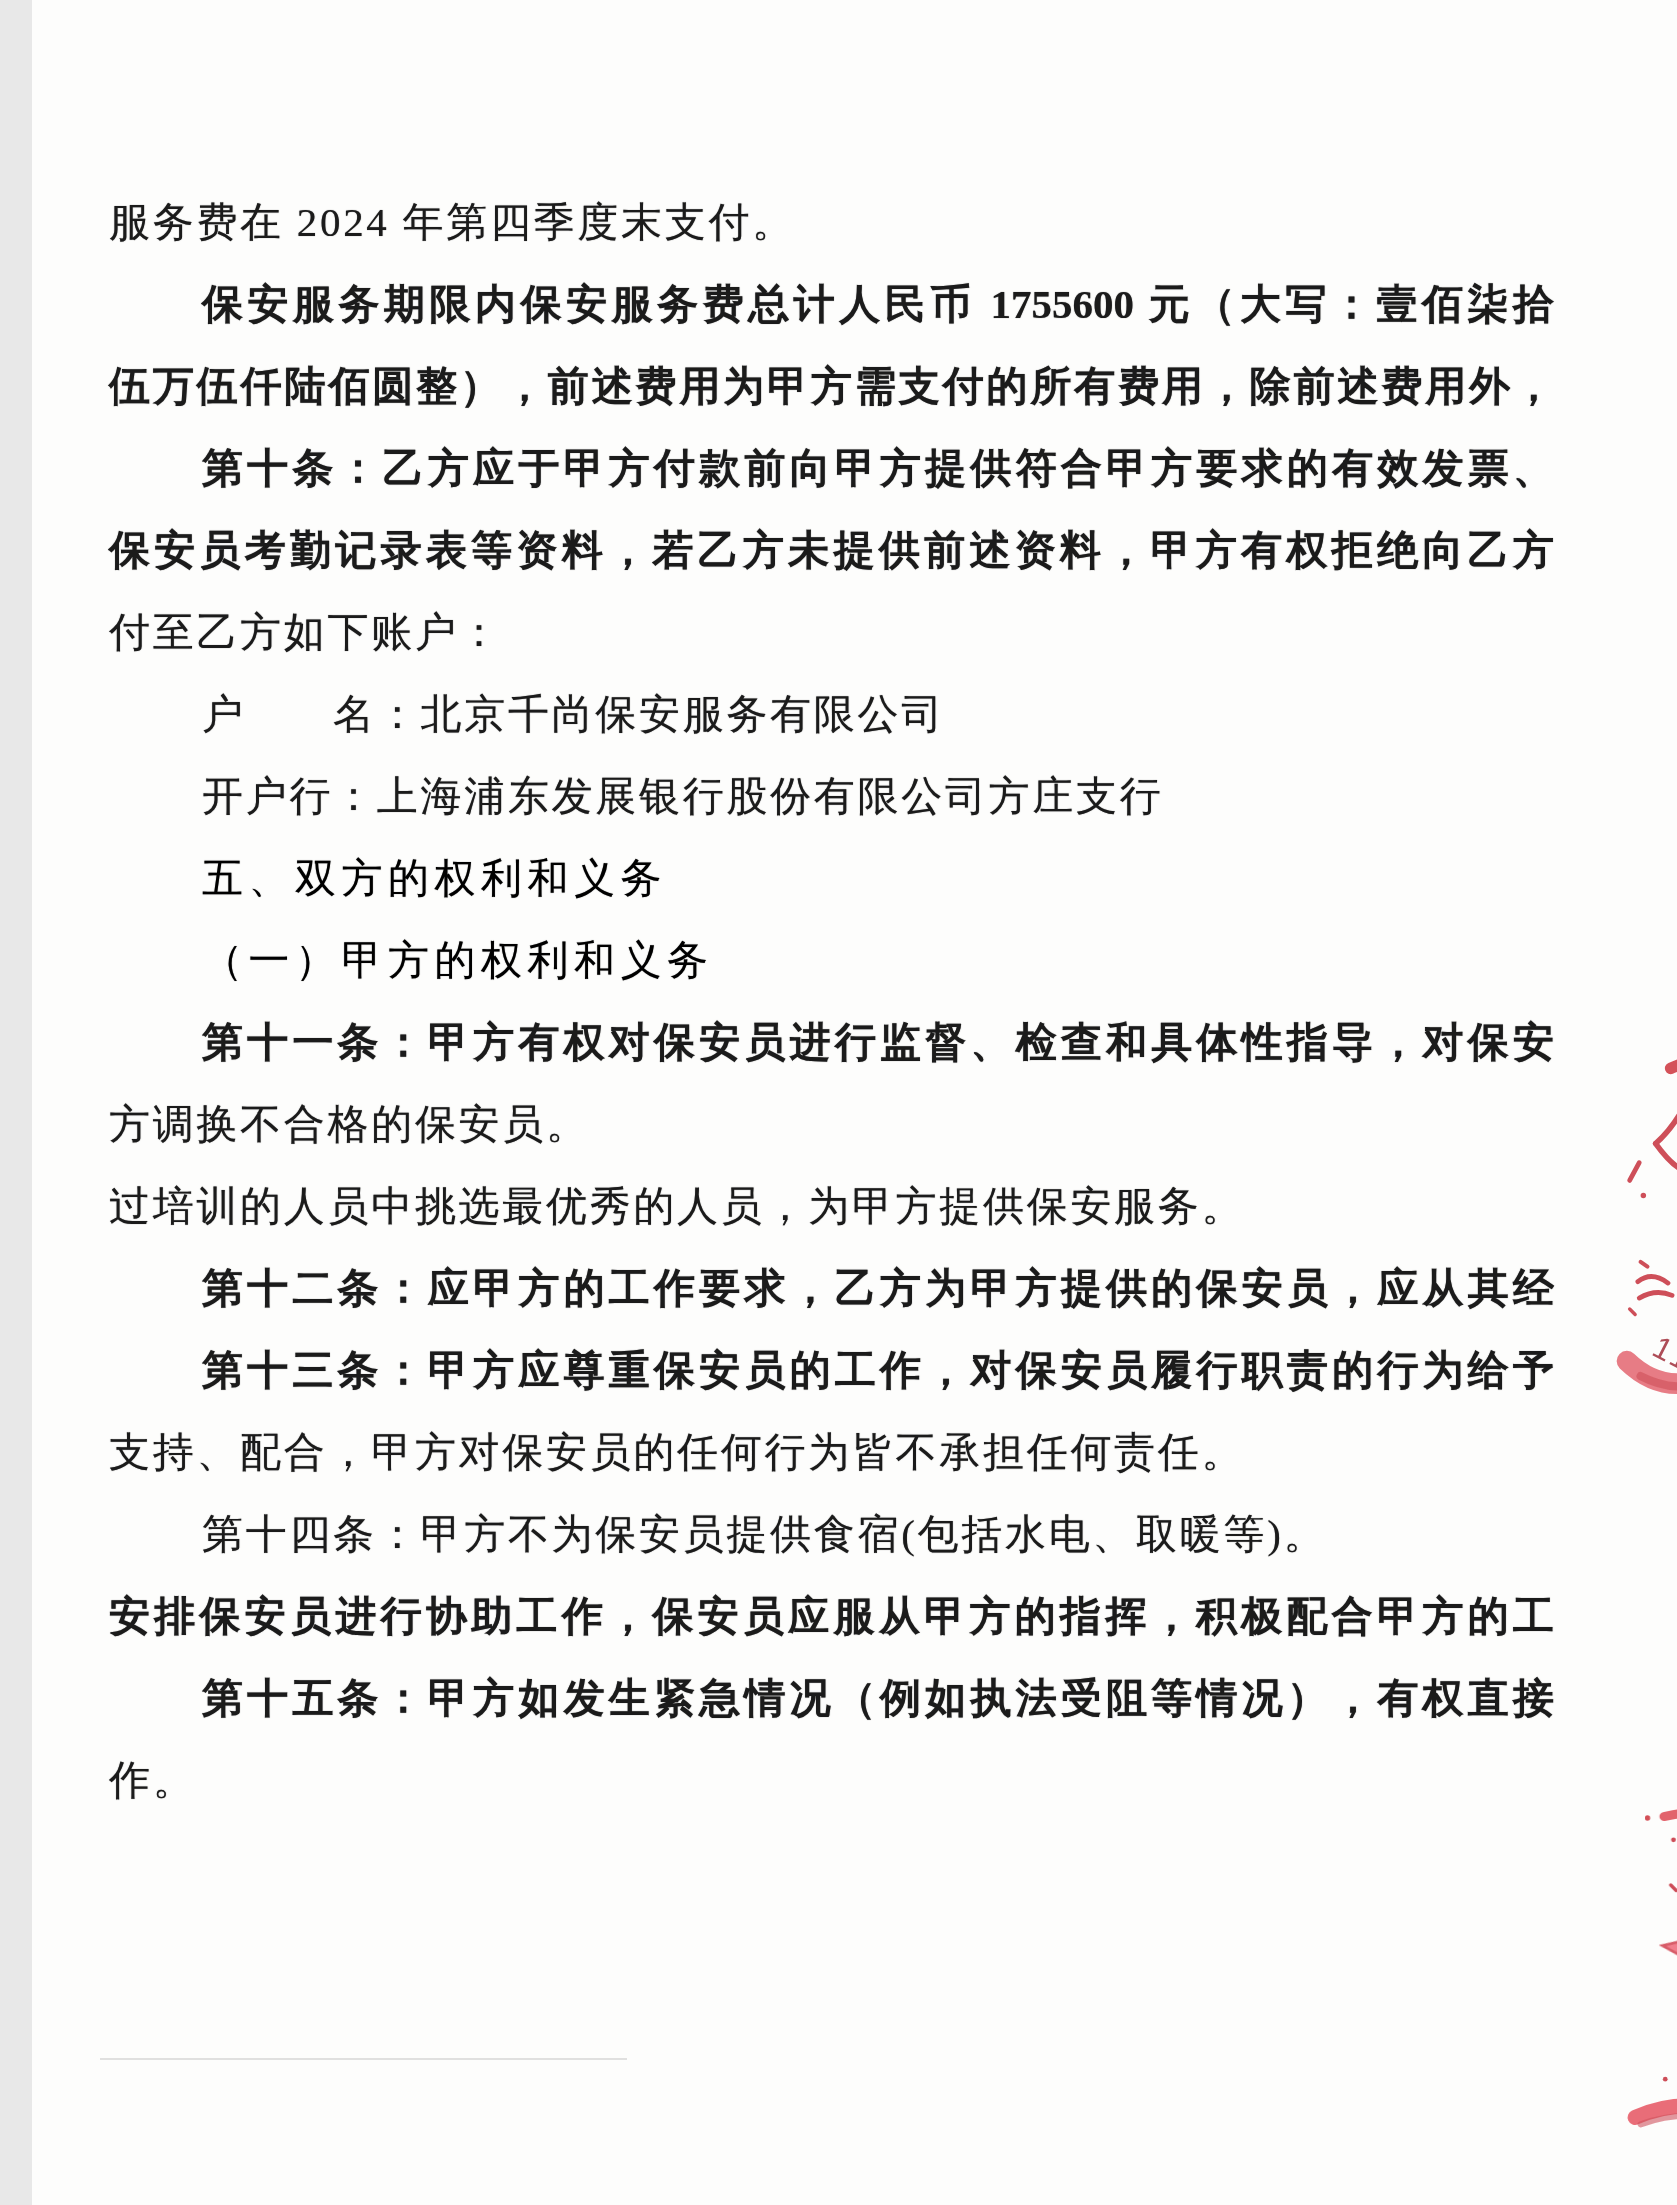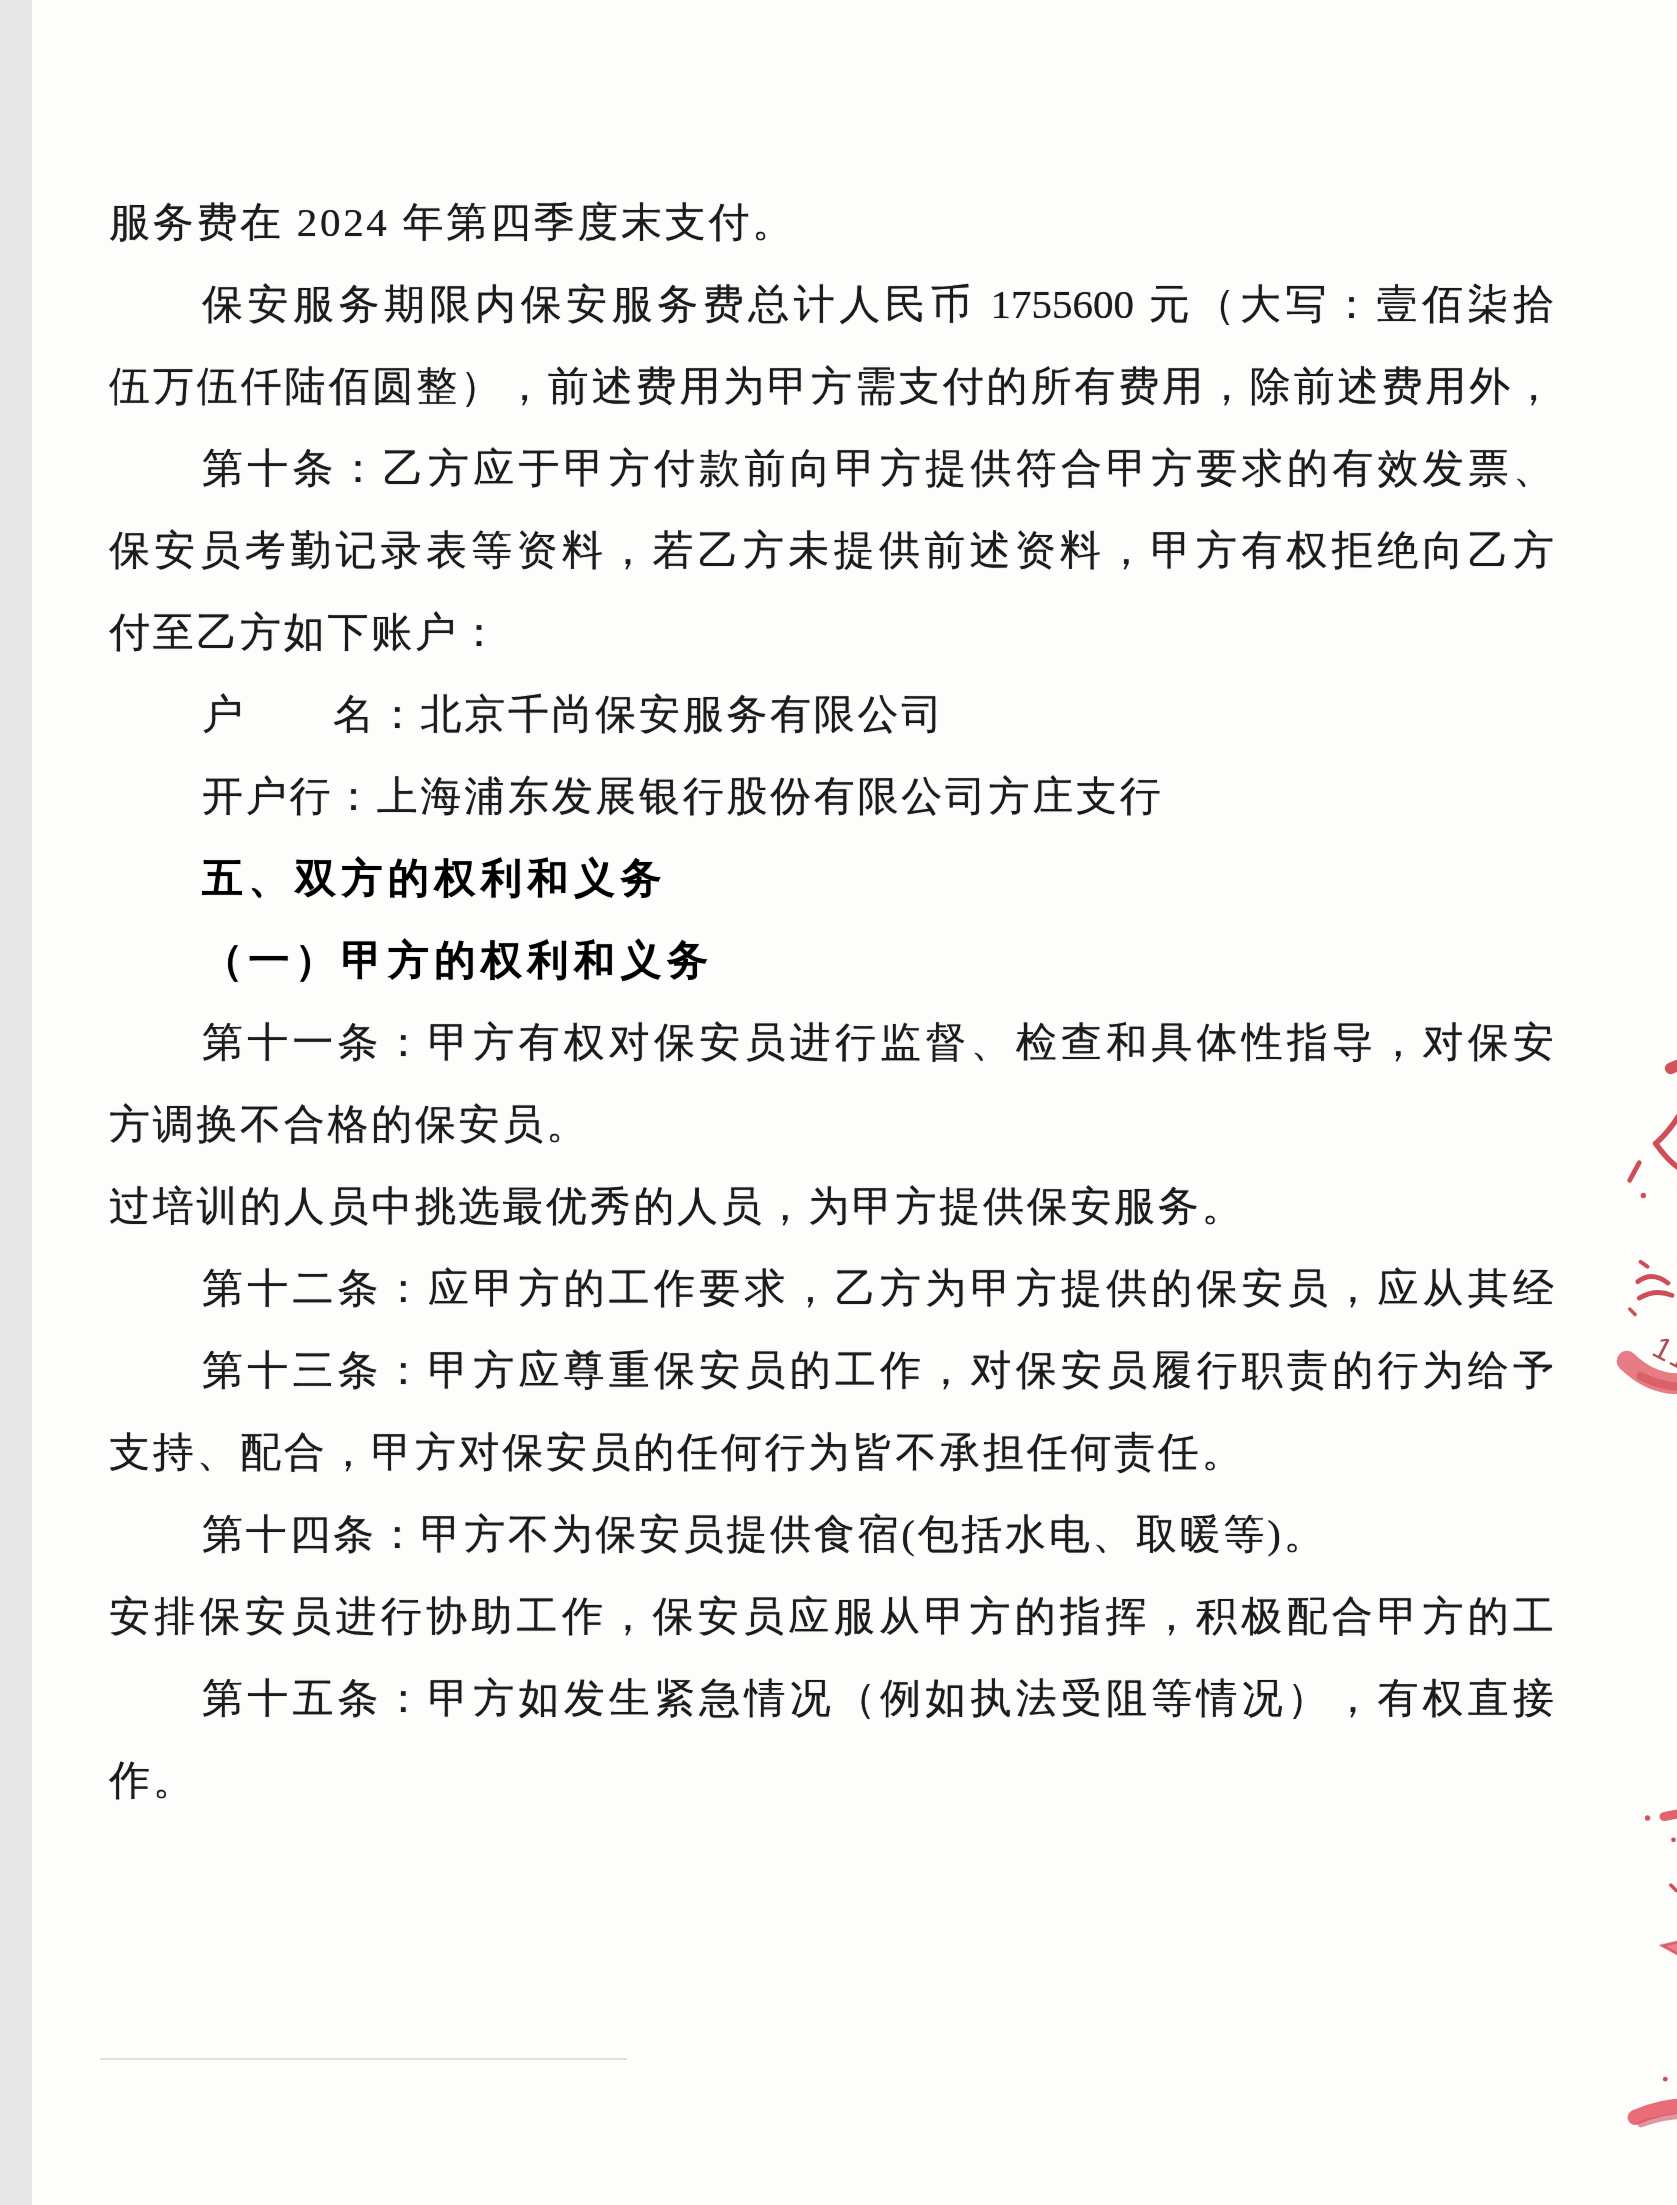--- a/index.html
+++ b/index.html
@@ -23,27 +23,28 @@
     font-size:41px;
     letter-spacing:2.7px;
     white-space:nowrap;
     text-shadow:0 0 1px rgba(30,30,30,.65);
   }
   .line.full{
     white-space:normal;
     text-align:justify;
     text-align-last:justify;
     letter-spacing:0;
+    font-weight:bold;
   }
   .line.indent{
     padding-left:93px;
   }
   .line.bold{
     font-family:"Liberation Sans","DejaVu Sans",sans-serif;
-    font-weight:bold;
+    font-weight:normal;
     letter-spacing:5.5px;
     color:#000;
   }
   .scan-underline{
     position:absolute;
     left:68px;top:2058px;
     width:527px;height:2.1px;
     background:#bdbdbd;opacity:.45;
   }
   .seal-layer{

